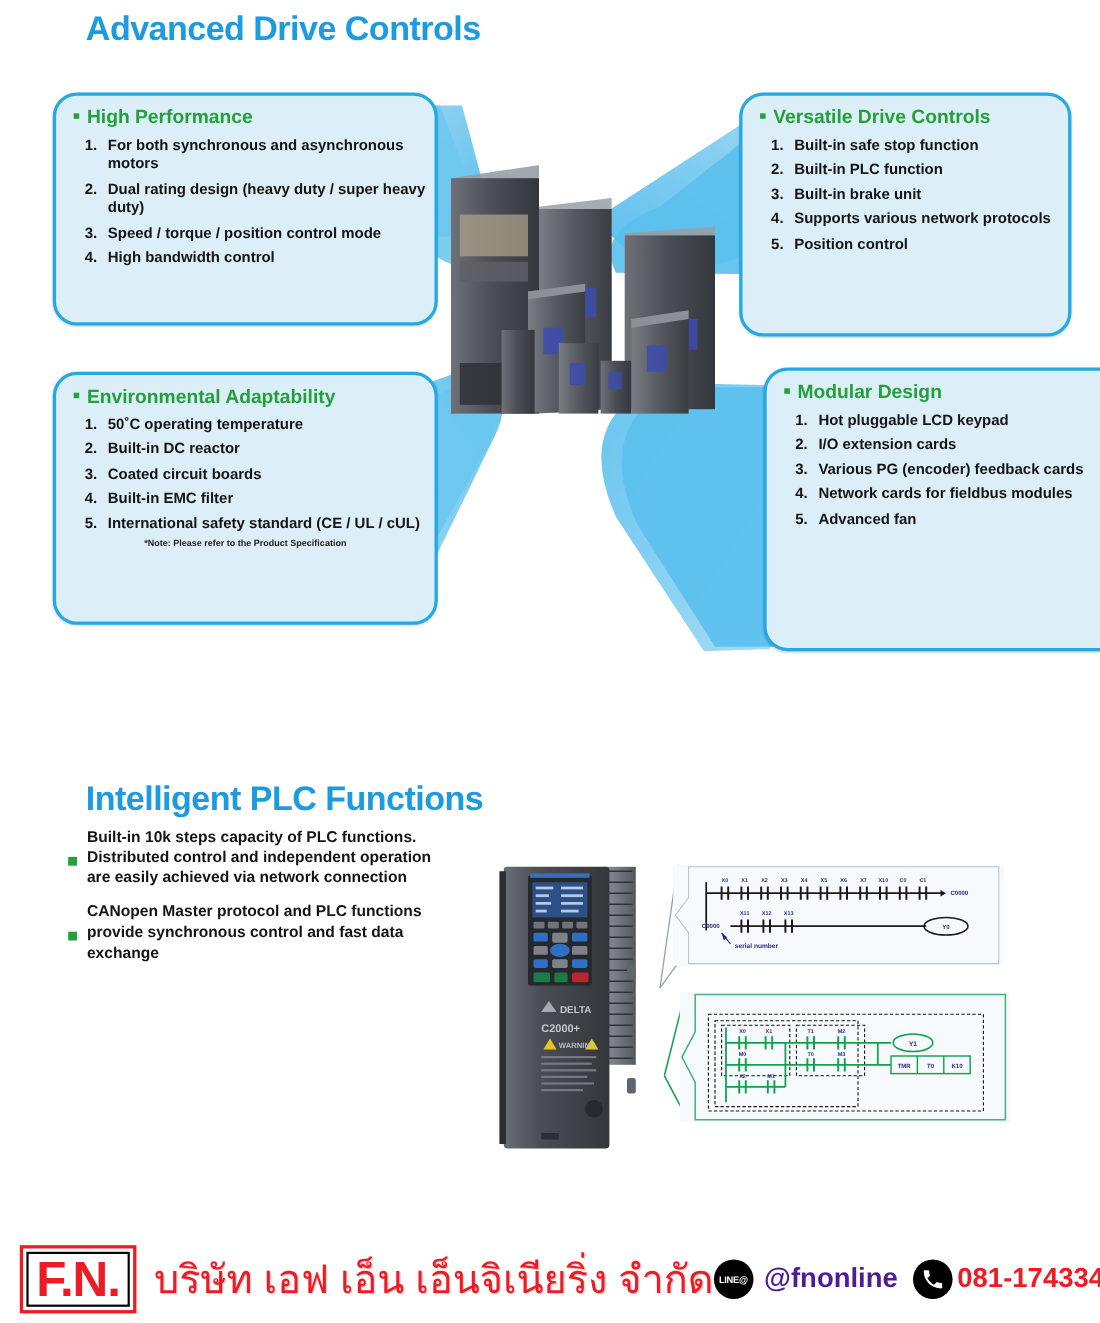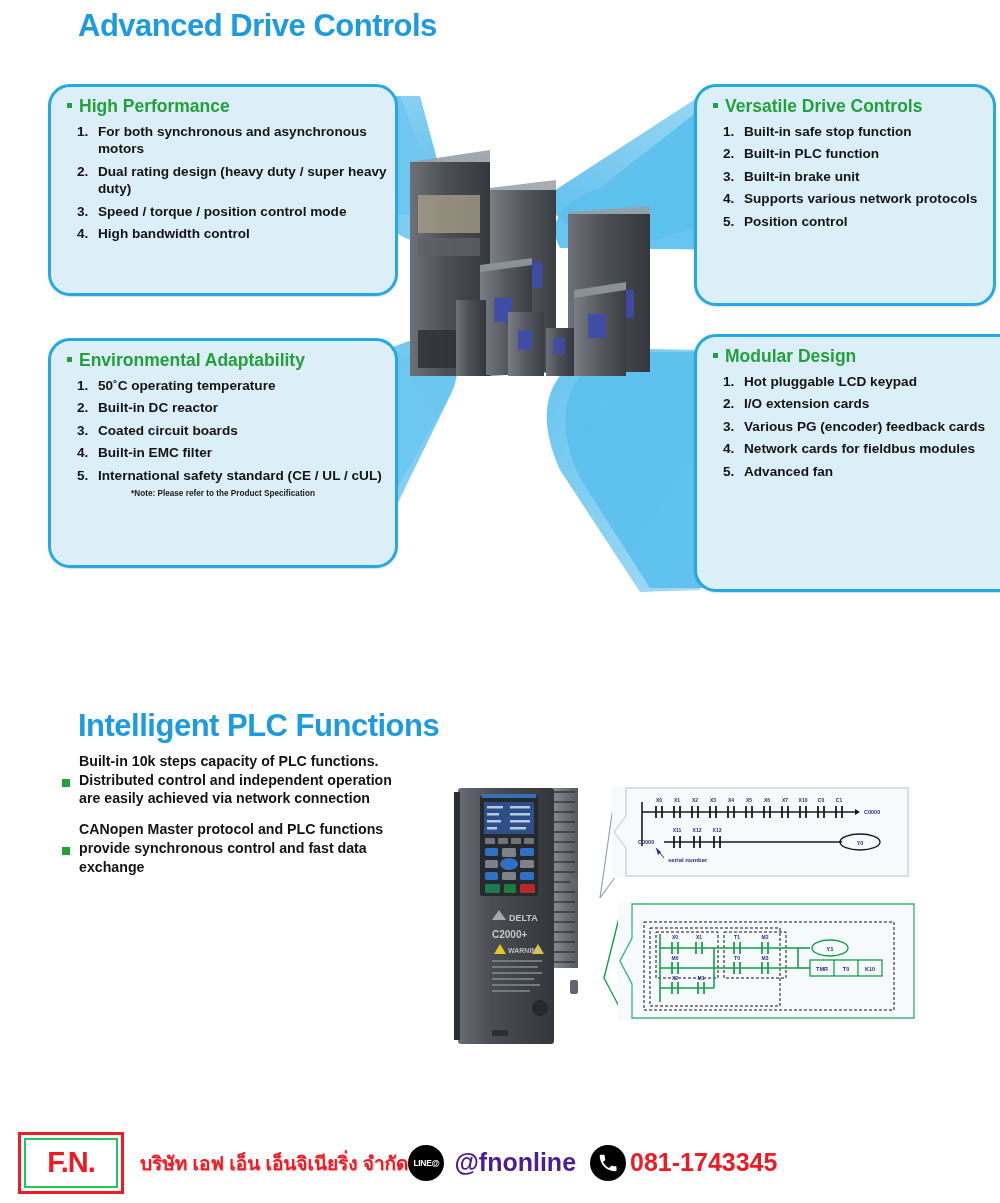--- a/index.html
+++ b/index.html
@@ -34,21 +34,21 @@
   
   .info-box {
     position:absolute;
     z-index:3;
     background:#DCEFF9;
     border:3px solid #24A9E3;
     border-radius:22px;
     box-shadow:0 1px 2px rgba(0,0,0,0.15);
   }
   #box-hp   { left:48px;  top:84px;  width:350px; height:212px; }
-  #box-vdc  { left:694px; top:84px;  width:302px; height:222px; }
+  #box-vdc  { left:672px; top:84px;  width:302px; height:222px; }
   #box-ea   { left:48px;  top:338px; width:350px; height:230px; }
   #box-md   { left:694px; top:334px; width:362px; height:258px; }
 
   .box-head {
     color:#22A03A;
     font-weight:bold;
     font-size:17.5px;
     padding:9px 0 2px 16px;
     display:flex;
     align-items:flex-start;
@@ -129,30 +129,30 @@
   .fn-logo {
     margin-left:18px;
     width:106px; height:62px;
     border:3px solid #ED1C24;
     background:#fff;
     padding:3px;
     flex:0 0 auto;
   }
   .fn-logo .inner {
     width:100%; height:100%;
-    border:2px solid #22c55e;
+    border:2px solid #000000;
     display:flex; align-items:center; justify-content:center;
-    color:#ED1C24; font-weight:bold; font-size:29px;
+    color:#ED1C24; font-weight:bold; font-size:45px;
     letter-spacing:-1px; font-family:"Liberation Sans", sans-serif;
   }
   .thai-name {
     margin-left:16px;
     color:#ED1C24;
-    font-weight:bold;
-    font-size:19px;
+    font-weight:normal;
+    font-size:36px;
     text-shadow:1px 1px 1px rgba(237,28,36,0.25);
     white-space:nowrap;
   }
   .circle-icon {
     width:36px; height:36px; border-radius:50%;
     background:#000;
     display:flex; align-items:center; justify-content:center;
     flex:0 0 auto;
   }
   .circle-icon .lbl { color:#fff; font-size:8.5px; font-weight:bold; letter-spacing:-0.3px; }

